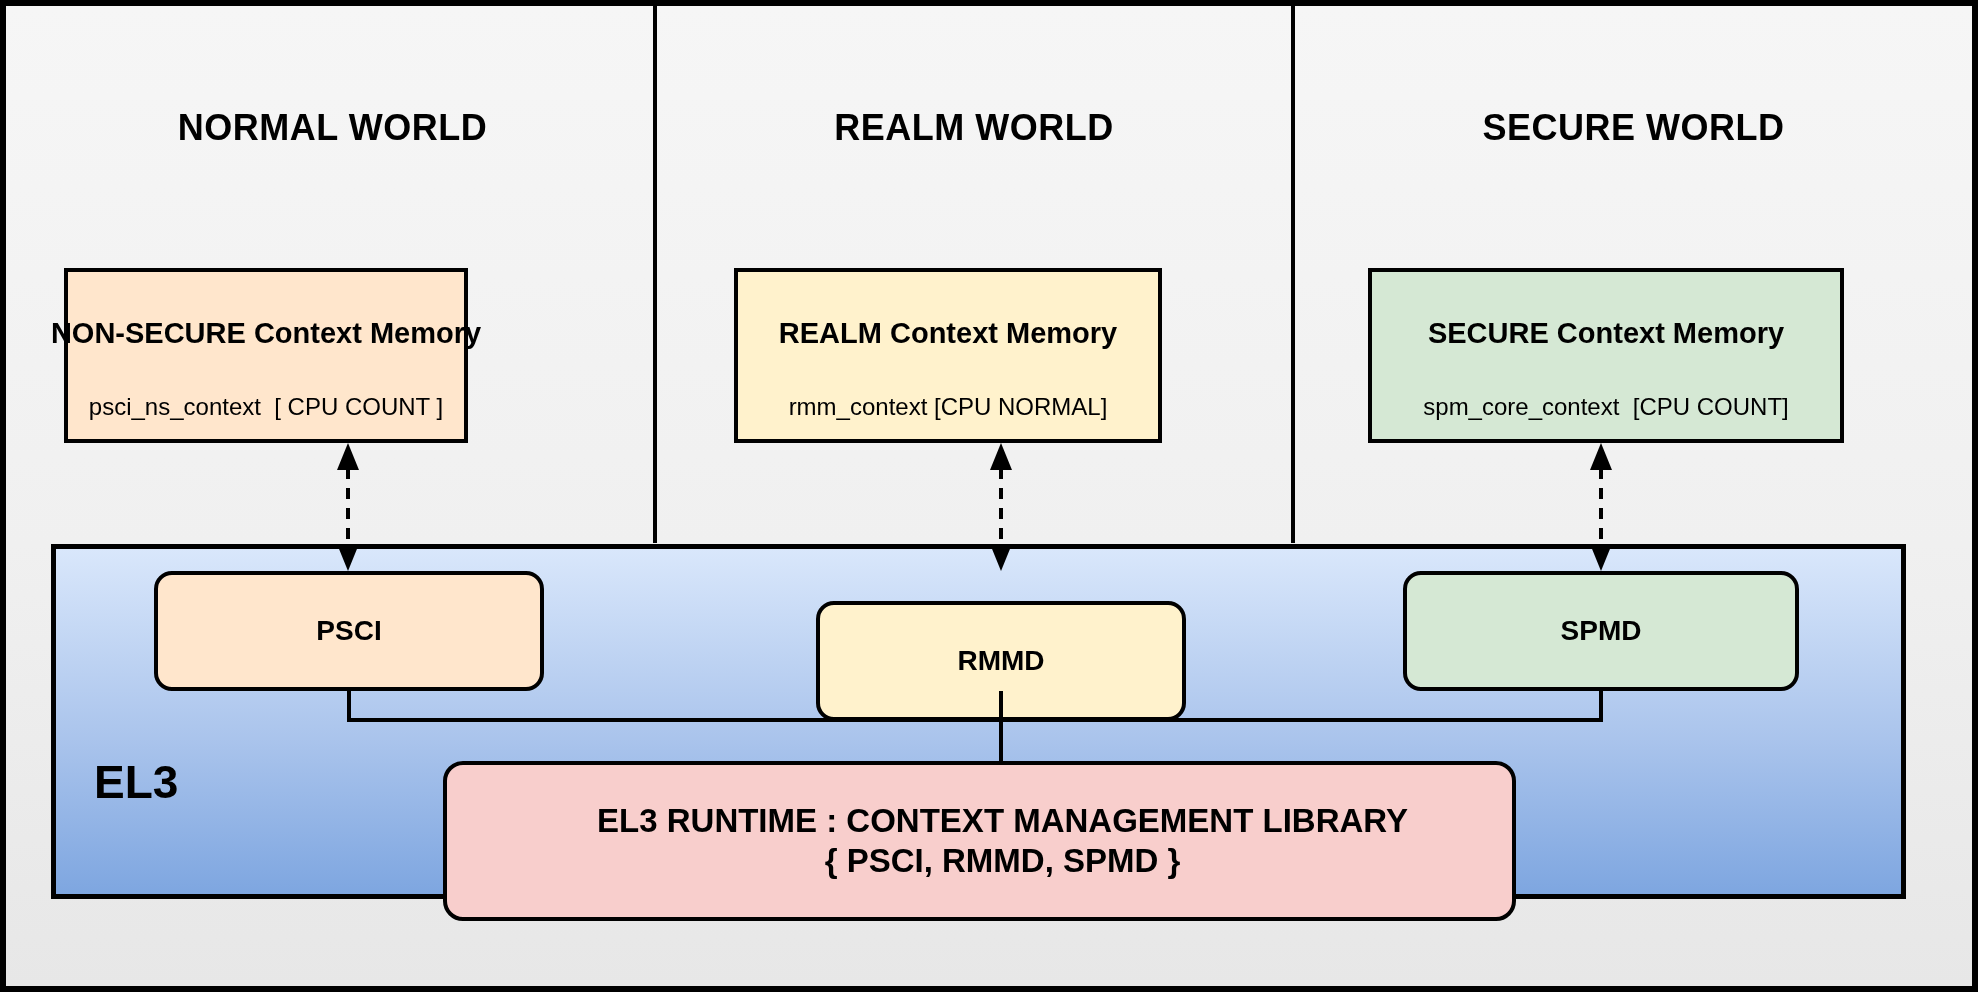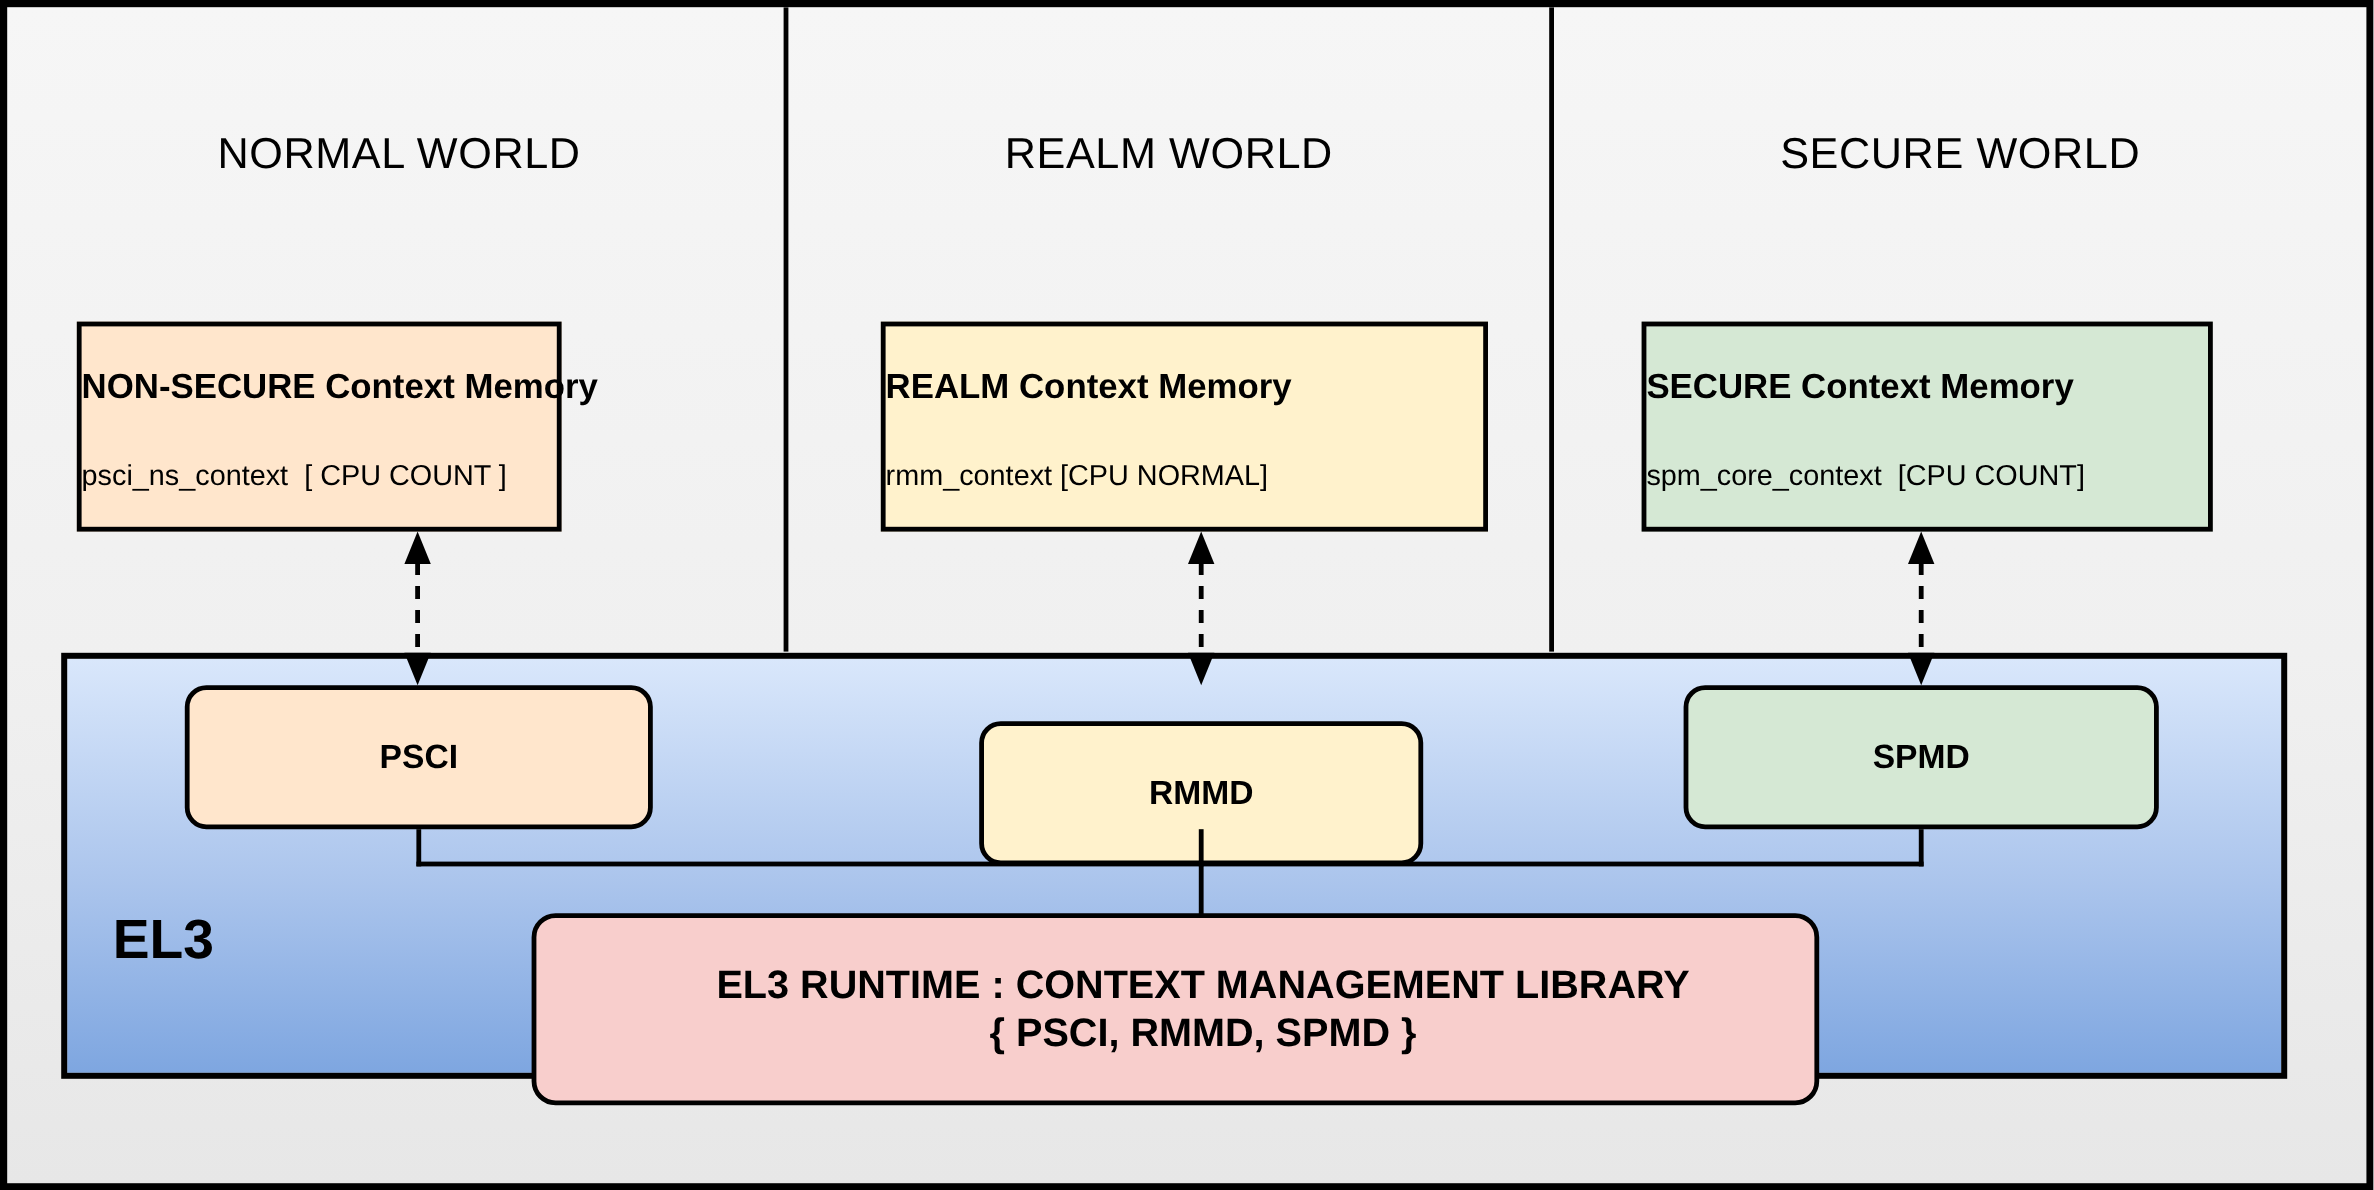--- a/index.html
+++ b/index.html
@@ -27,56 +27,57 @@
   }
   #divider-1 { left: 647px; }
   #divider-2 { left: 1285px; }
 
   
   .world-title {
     position: absolute;
     top: 100px;
     height: 44px;
     font-size: 36px;
-    font-weight: normal;
+    font-weight: bold;
     letter-spacing: 0.5px;
     text-align: center;
     line-height: 44px;
     white-space: pre;
     z-index: 1;
   }
   #world-title-1 { left: 6px;    width: 641px; }
   #world-title-2 { left: 651px;  width: 634px; }
   #world-title-3 { left: 1289px; width: 677px; }
 
   
   .memory-box {
     position: absolute;
     top: 262px;
     height: 175px;
     border: 4px solid #000;
     display: flex;
     flex-direction: column;
-    padding-top: 34px;
+    align-items: center;
+    padding-top: 44px;
     gap: 40px;
     z-index: 2;
   }
   .memory-title {
     font-size: 29px;
     font-weight: bold;
     line-height: 34px;
     white-space: pre;
   }
   .memory-value {
     font-size: 24px;
     line-height: 34px;
     white-space: pre;
   }
   #memory-box-1 { left: 58px;   width: 404px; background: #ffe6cc; }
-  #memory-box-2 { left: 728px;  width: 506px; background: #fff2cc; }
+  #memory-box-2 { left: 728px;  width: 428px; background: #fff2cc; }
   #memory-box-3 { left: 1362px; width: 476px; background: #d5e8d4; }
 
   
   .arrow {
     position: absolute;
     top: 437px;
     width: 22px;
     height: 128px;
     z-index: 4;
   }

